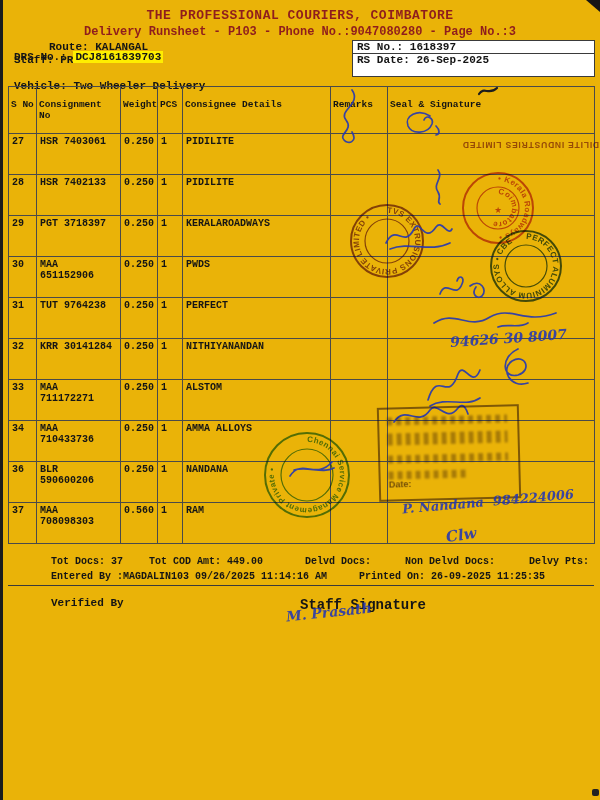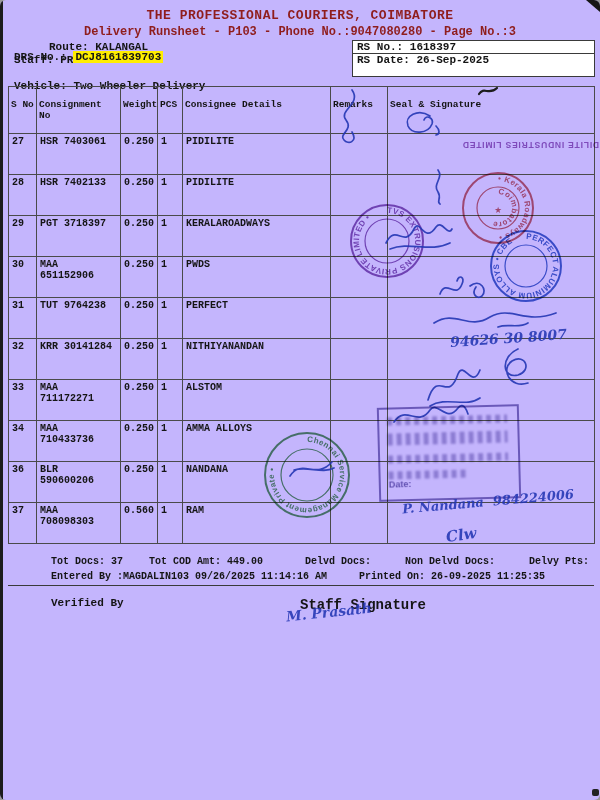--- a/index.html
+++ b/index.html
@@ -1,20 +1,20 @@
 <!DOCTYPE html>
 <html><head>
 <meta charset="utf-8">
 <style>
   * { margin:0; padding:0; box-sizing:border-box; }
   html,body { background:#9a9a9a; }
   .page {
     position:relative; width:600px; height:800px; margin:0 auto;
-    background:#c4b5fd; overflow:hidden;
-    font-family:"Liberation Mono", monospace; color:#151515;border-radius:6px;
+    background:#eab308; overflow:hidden;
+    font-family:"Liberation Mono", monospace; color:#151515;
   }
   
   .edge-left { position:absolute; left:0; top:0; width:3px; height:800px; background:#1c1c1c; }
   .corner-tr { position:absolute; right:0; top:0; width:0; height:0;
     border-top:12px solid #161616; border-left:14px solid transparent; }
   .corner-br { position:absolute; right:1px; bottom:4px; width:7px; height:7px; background:#222; border-radius:2px; }
 
   
   .hdr-title { position:absolute; top:8px; left:0; width:100%; text-align:center;
     font-weight:bold; font-size:13px; letter-spacing:.5px; color:#8f1d1d; }

